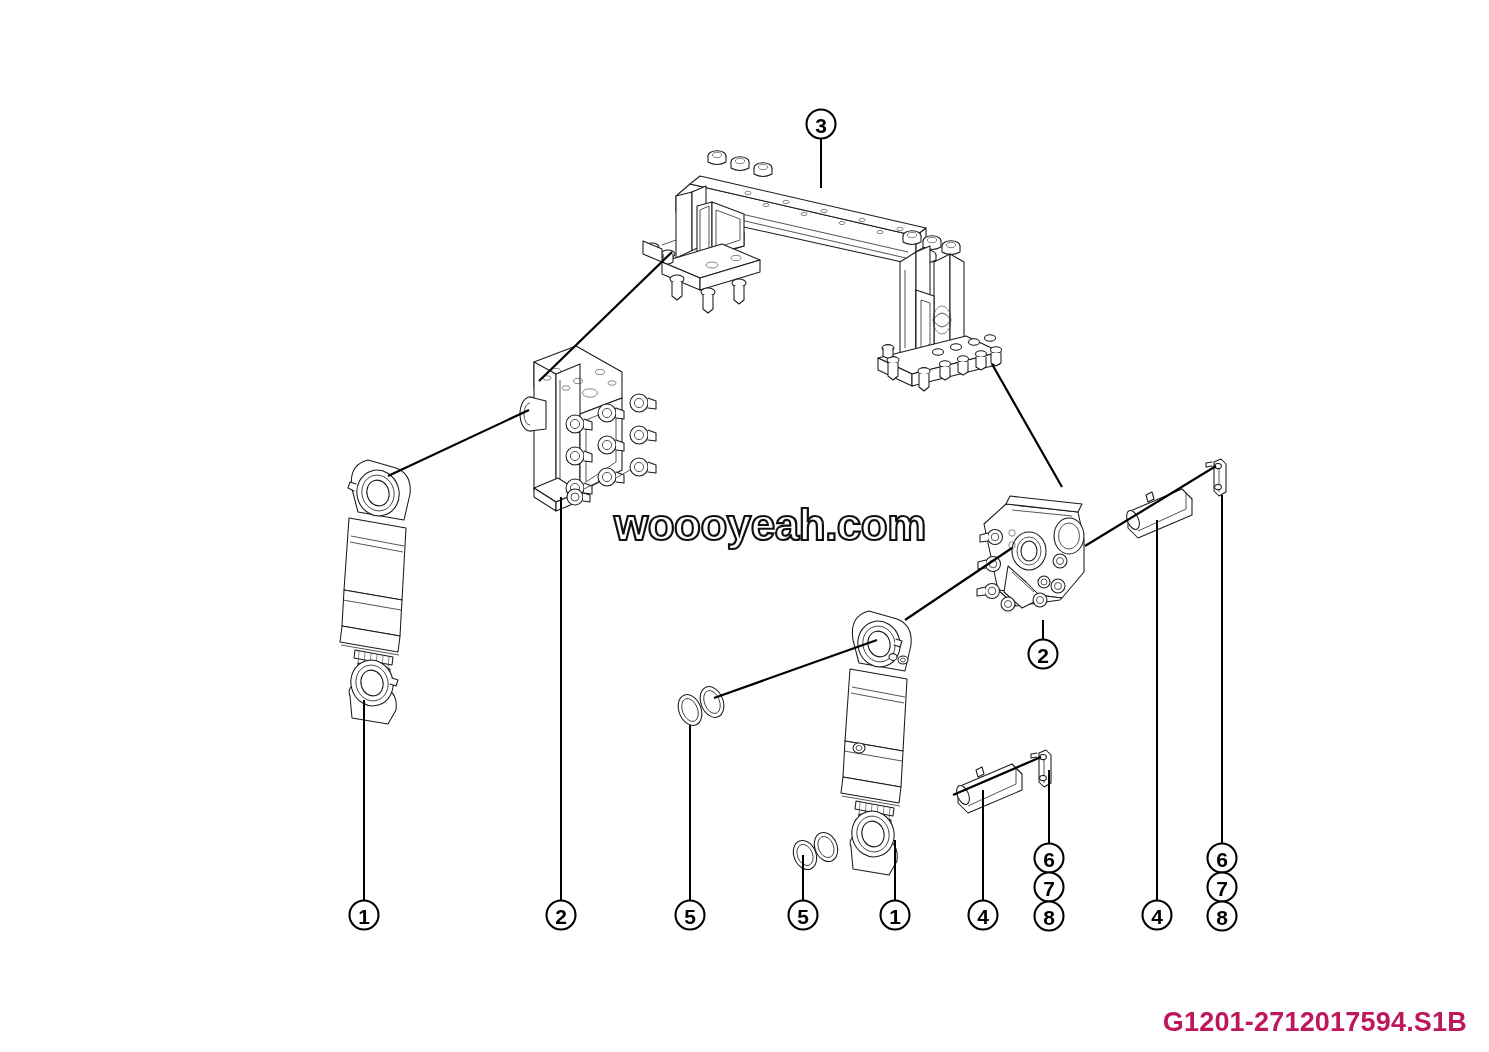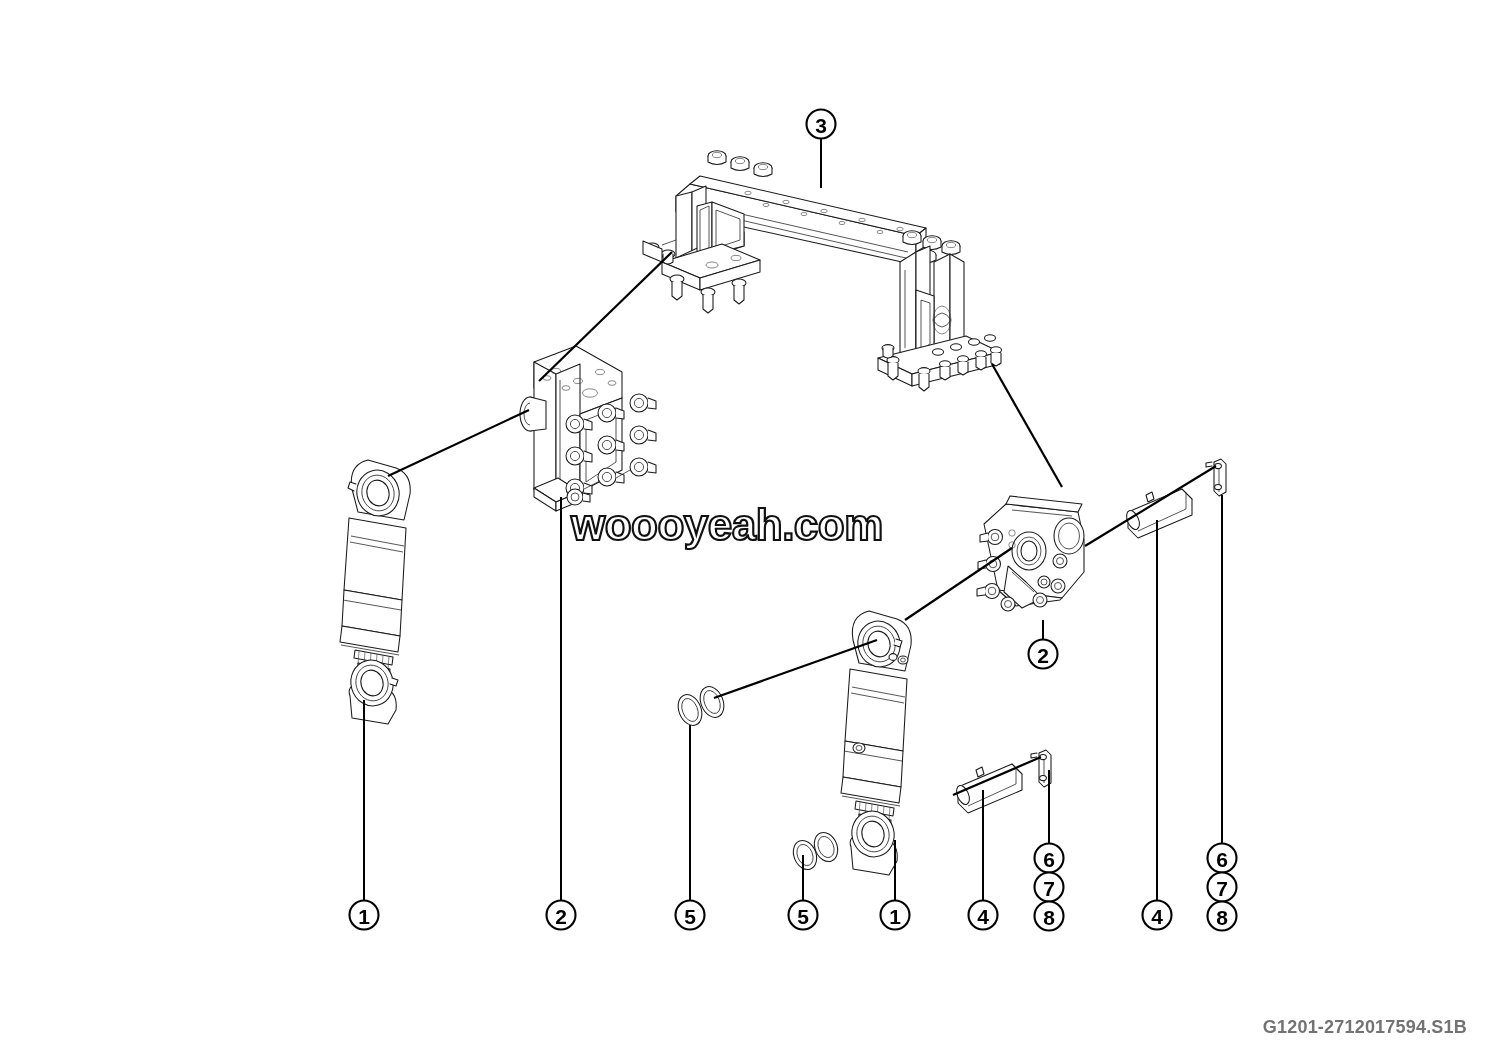--- a/index.html
+++ b/index.html
@@ -8,22 +8,22 @@
   svg#diagram{position:absolute;left:0;top:0;width:1489px;height:1052px;display:block;}
   .part{stroke:#1a1a1a;fill:#ffffff;stroke-width:1.05;stroke-linejoin:round;stroke-linecap:round;}
   .thin{stroke:#2b2b2b;fill:none;stroke-width:0.8;}
   .hair{stroke:#3a3a3a;fill:none;stroke-width:0.6;}
   .leader{stroke:#000;stroke-width:2.2;fill:none;stroke-linecap:butt;}
   .stem{stroke:#000;stroke-width:2.0;fill:none;}
   .bub{fill:#ffffff;stroke:#000;stroke-width:2.1;}
   .bubtxt{font-family:"Liberation Sans",sans-serif;font-size:21px;font-weight:bold;fill:#000;
           text-anchor:middle;dominant-baseline:central;}
   #partno{position:absolute;right:22px;bottom:14px;font-family:"Liberation Sans",sans-serif;
-          font-size:18px;font-weight:bold;color:#737373;letter-spacing:.2px;white-space:nowrap;}
-  #wm{position:absolute;left:571px;top:500px;font-family:"Liberation Sans",sans-serif;
+          font-size:27px;font-weight:bold;color:#be185d;letter-spacing:.2px;white-space:nowrap;}
+  #wm{position:absolute;left:614px;top:500px;font-family:"Liberation Sans",sans-serif;
       font-size:44px;font-weight:bold;color:transparent;white-space:nowrap;
       -webkit-text-stroke:2.2px #111;letter-spacing:-0.5px;}
 </style>
 </head>
 <body>
 
 <div id="stage">
 
   <svg id="diagram" viewBox="0 0 1489 1052">
 

